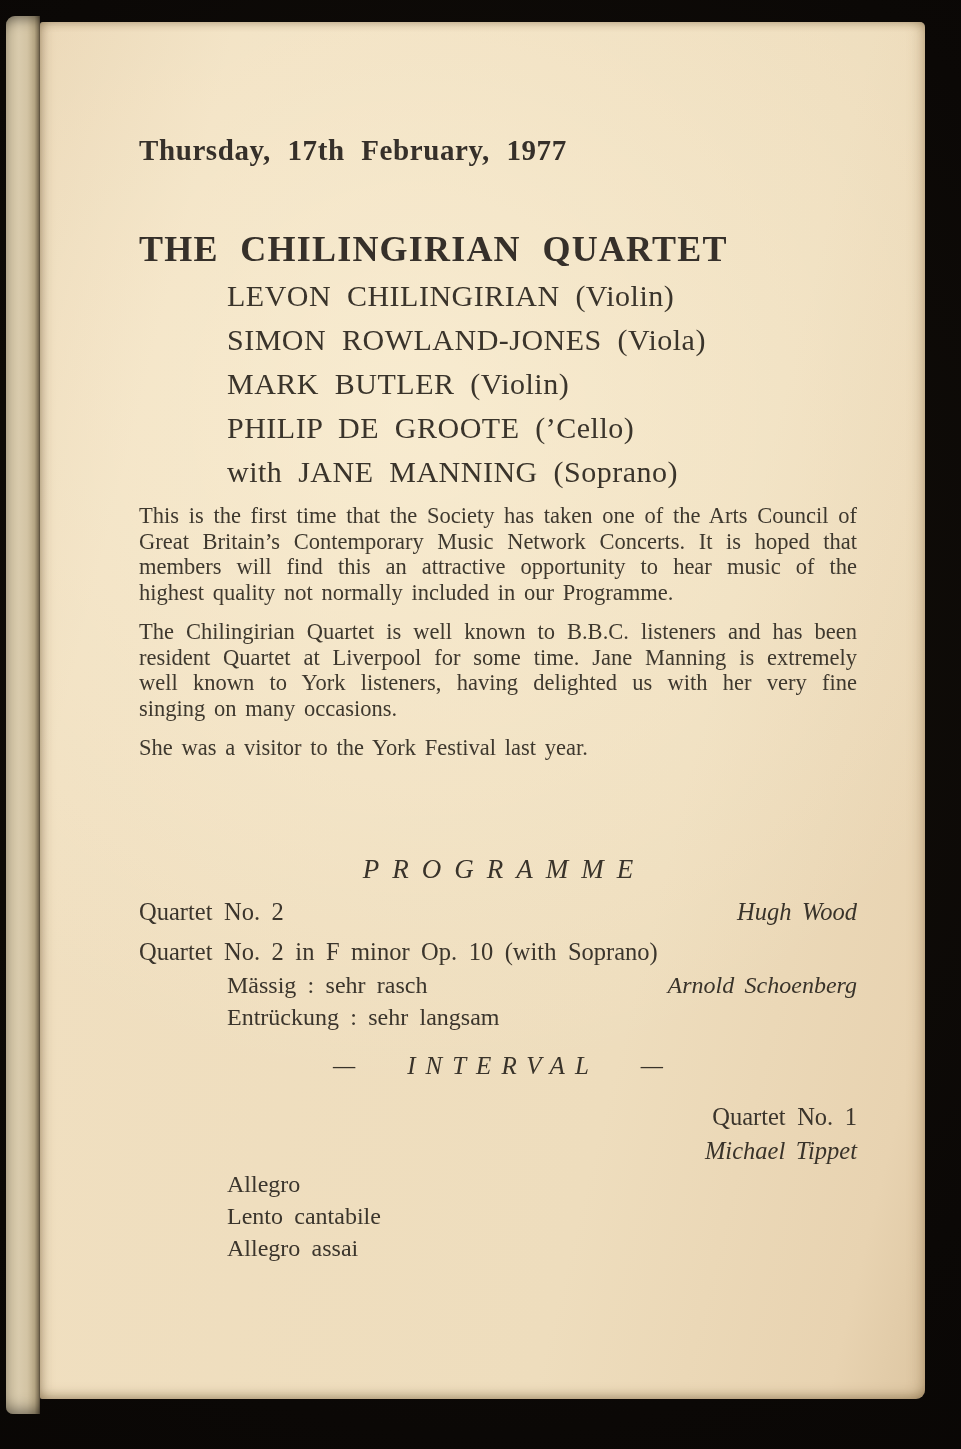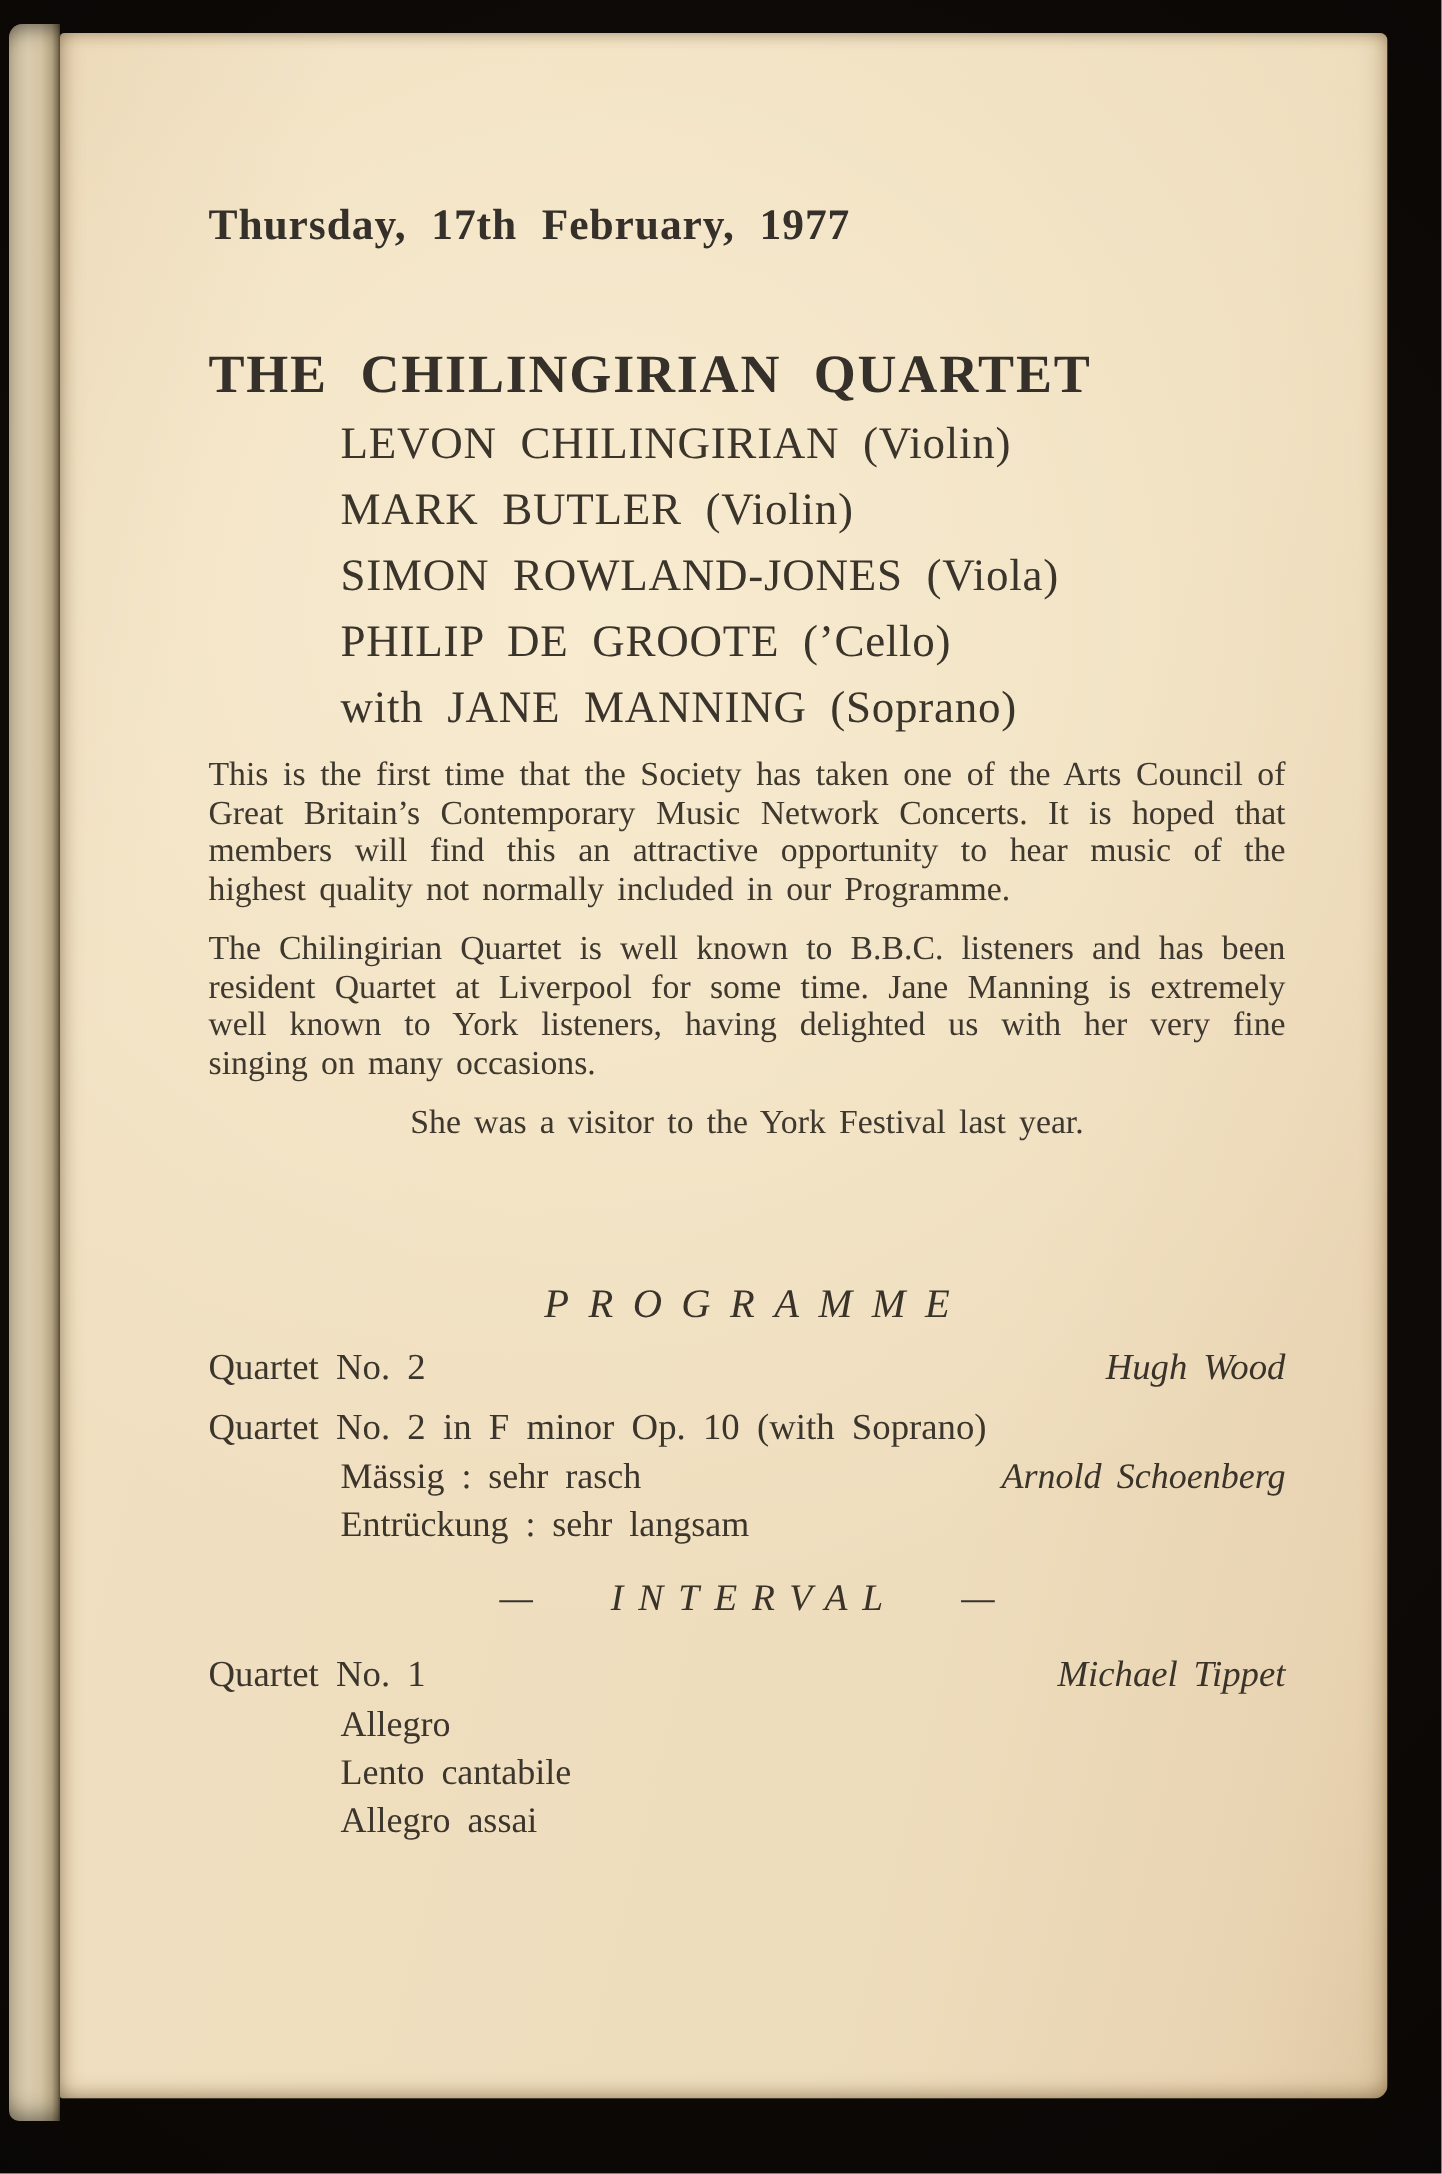--- a/index.html
+++ b/index.html
@@ -72,21 +72,21 @@
   .para {
     margin-top: 13px;
     width: 718px;
     font-size: 22.5px;
     line-height: 25.7px;
     text-align: justify;
     word-spacing: 0.14em;
     color: #3e382e;
   }
   .para.first { margin-top: 9px; }
-  .para.single { text-align: center; }
+  .para.single { text-align: left; }
 
   .programme-heading {
     margin-top: 94px;
     width: 718px;
     text-align: center;
     font-style: italic;
     font-size: 27px;
     letter-spacing: 13px;
     text-indent: 13px;
     color: #39332a;
@@ -98,21 +98,21 @@
     justify-content: space-between;
     align-items: flex-end;
     font-size: 24.5px;
     line-height: 34px;
     word-spacing: 0.22em;
   }
   .prog-row.entry-first   { margin-top: 10px; }
   .prog-row.entry-second  { margin-top: 6px; }
   .prog-row.movement-row  { font-size: 24px; line-height: 32px; }
   .prog-row.movement-row .movement { margin-left: 88px; }
-  .prog-row.after-interval { margin-top: 17px; }
+  .prog-row.after-interval { margin-top: 17px; flex-direction: column; }
 
   .composer {
     font-style: italic;
     word-spacing: 0.18em;
     color: #39332a;
   }
 
   .interval-heading {
     margin-top: 16px;
     width: 718px;
@@ -133,22 +133,22 @@
 <div class="page-edge"></div>
 
 <div class="page">
 
   <div class="date-heading">Thursday, 17th February, 1977</div>
 
   <div class="ensemble-title">THE CHILINGIRIAN QUARTET</div>
 
   <div class="performers">
     <div class="performer-line">LEVON CHILINGIRIAN (Violin)</div>
+    <div class="performer-line">SIMON ROWLAND-JONES (Viola)</div>
     <div class="performer-line">MARK BUTLER (Violin)</div>
-    <div class="performer-line">SIMON ROWLAND-JONES (Viola)</div>
     <div class="performer-line">PHILIP DE GROOTE (’Cello)</div>
     <div class="performer-line">with JANE MANNING (Soprano)</div>
   </div>
 
   <p class="para first">This is the first time that the Society has taken one of the Arts Council of Great Britain’s Contemporary Music Network Concerts. It is hoped that members will find this an attractive opportunity to hear music of the highest quality not normally included in our Programme.</p>
   <p class="para">The Chilingirian Quartet is well known to B.B.C. listeners and has been resident Quartet at Liverpool for some time. Jane Manning is extremely well known to York listeners, having delighted us with her very fine singing on many occasions.</p>
   <p class="para single">She was a visitor to the York Festival last year.</p>
 
   <div class="programme-heading">PROGRAMME</div>
 

